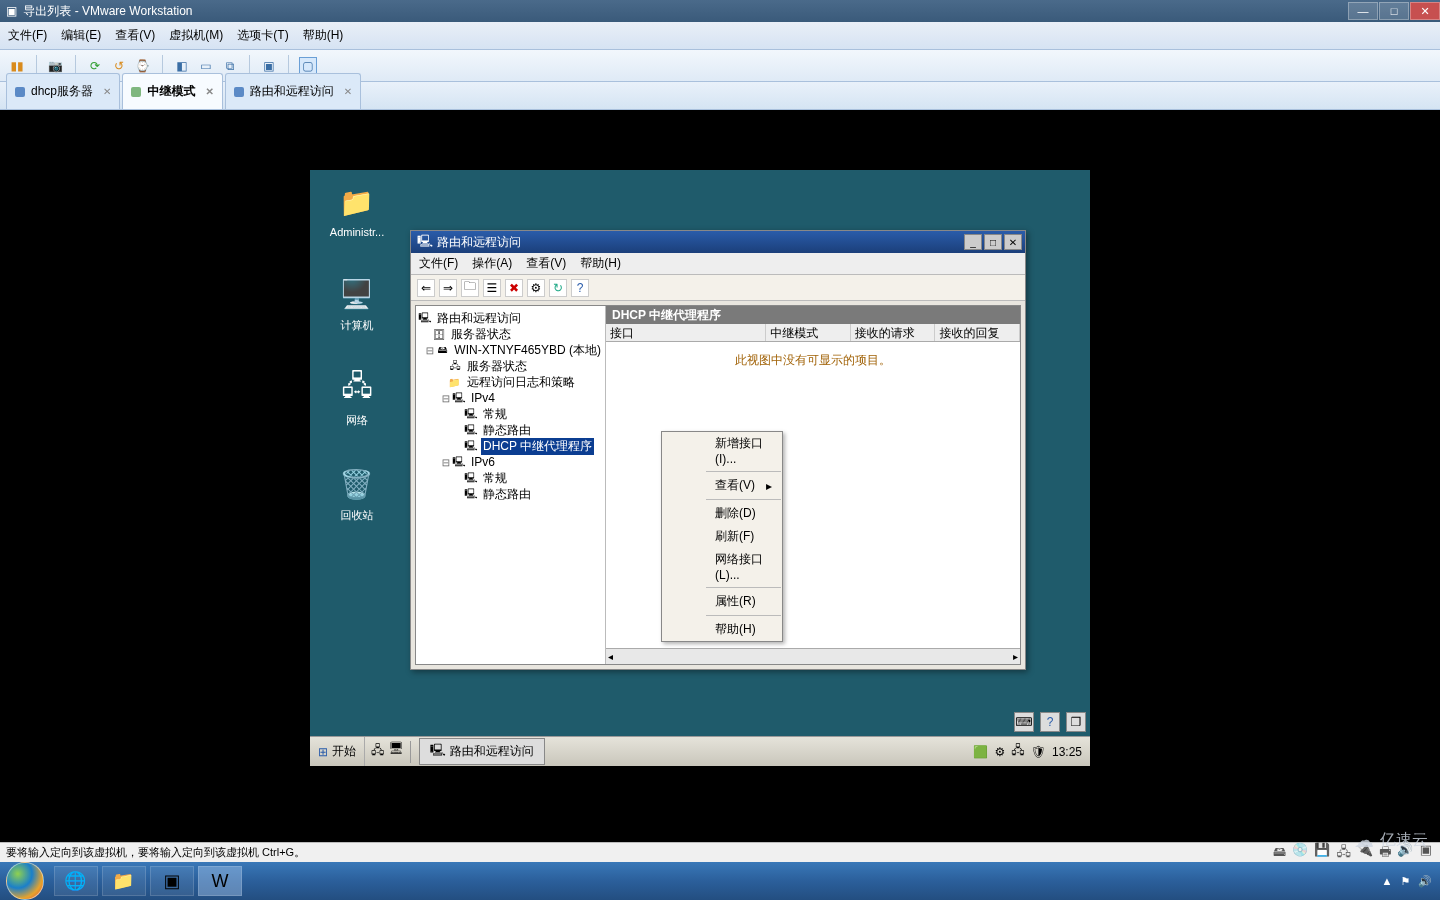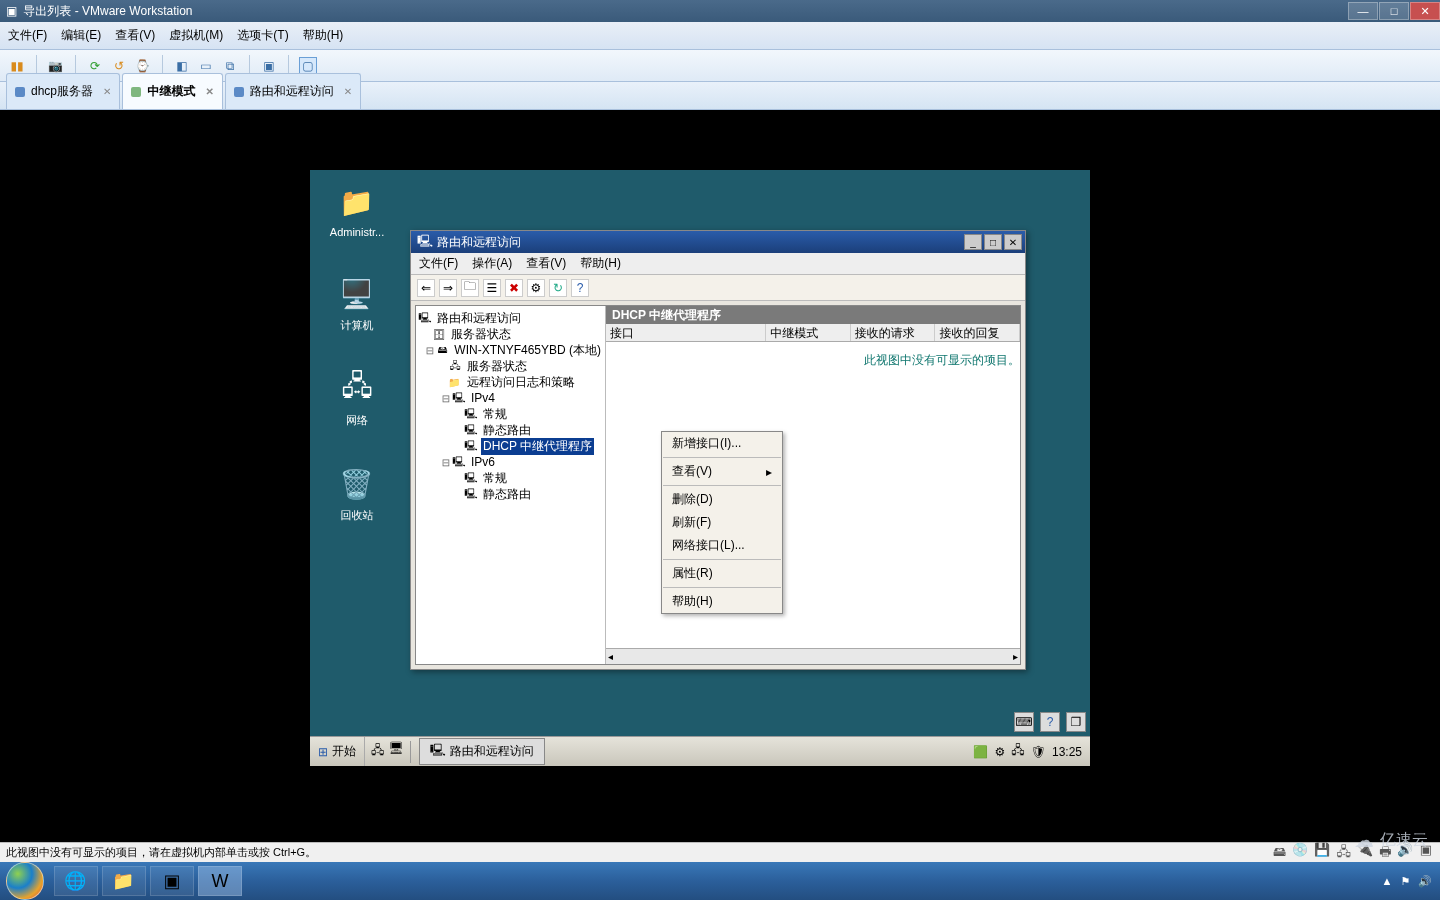--- a/index.html
+++ b/index.html
@@ -44,25 +44,25 @@
 .trow { display:flex; align-items:center; height:16px; white-space:nowrap; }
 .trow .tw { display:inline-block; width:12px; text-align:center; color:#666; font-size:10px; }
 .trow .lbl { padding:0 2px; }
 .trow.sel .lbl { background:#0b3d91; color:#fff; }
 .tico { width:14px; height:14px; margin-right:3px; display:inline-flex; align-items:center; justify-content:center; font-size:10px; }
 
 .detail { flex:1; display:flex; flex-direction:column; }
 .detail-head { height:18px; background:#7a7a7a; color:#fff; font-size:12px; font-weight:bold; padding-left:6px; display:flex; align-items:center; }
 .detail-cols { height:18px; display:flex; border-bottom:1px solid #aaa; font-size:12px; }
 .detail-cols .col { border-right:1px solid #ccc; padding:1px 4px; background:#eee; }
-.detail-empty { flex:1; display:flex; justify-content:flex-end; padding-top:10px; font-size:12px; color:#0f766e; position:relative; }
+.detail-empty { flex:1; display:flex; justify-content:center; padding-top:10px; font-size:12px; color:#a16207; position:relative; }
 .detail-scroll { height:16px; background:#e8e8e8; border-top:1px solid #aaa; display:flex; justify-content:space-between; font-size:10px; padding:0 2px; align-items:center; }
 
 
-.ctx { position:absolute; left:250px; top:200px; width:122px; background:#f4f1ea; border:1px solid #888; box-shadow:2px 2px 4px rgba(0,0,0,.3); font-size:12px; z-index:50; }
+.ctx { position:absolute; left:250px; top:200px; width:122px; background:#f4f1ea; border:1px solid #888; box-shadow:2px 2px 4px rgba(0,0,0,.3); font-size:12px; z-index:50;padding-left:43px; }
 .ctx .ci { padding:3px 10px; display:flex; justify-content:space-between; align-items:center; }
 .ctx hr { border:none; border-top:1px solid #bbb; margin:2px 1px; }
 
 
 .guest-tbar { position:absolute; left:0; right:0; bottom:0; height:30px; background:linear-gradient(#e5e3da,#c9c6bb); border-top:1px solid #999; display:flex; align-items:center; font-size:12px; }
 .guest-tbar .start { display:flex; align-items:center; gap:4px; padding:0 8px; height:100%; border-right:1px solid #aaa; }
 .guest-tbar .task { margin-left:8px; padding:2px 10px; border:1px solid #888; background:#ddd; display:flex; align-items:center; gap:4px; }
 .guest-tbar .tray { margin-left:auto; display:flex; align-items:center; gap:6px; padding-right:8px; }
 .guest-help { position:absolute; right:4px; bottom:34px; display:flex; gap:6px; }
 .guest-help .hb { width:20px; height:20px; border:1px solid #888; background:#ddd; display:flex; align-items:center; justify-content:center; font-size:12px; }
@@ -317,21 +317,21 @@
         <span>⚙</span>
         <span>🖧</span>
         <span>🛡</span>
         <span>13:25</span>
       </div>
     </div>
   </div>
 </div>
 
 <div class="host-status">
-  <span>此视图中没有可显示的项目，请在虚拟机内部单击或按 Ctrl+G。</span>
+  <span>要将输入定向到该虚拟机，要将输入定向到该虚拟机 Ctrl+G。</span>
   <div class="ricons">
     <span>🖴</span>
     <span>💿</span>
     <span>💾</span>
     <span>🖧</span>
     <span>🔌</span>
     <span>🖶</span>
     <span>🔊</span>
     <span>▣</span>
   </div>

